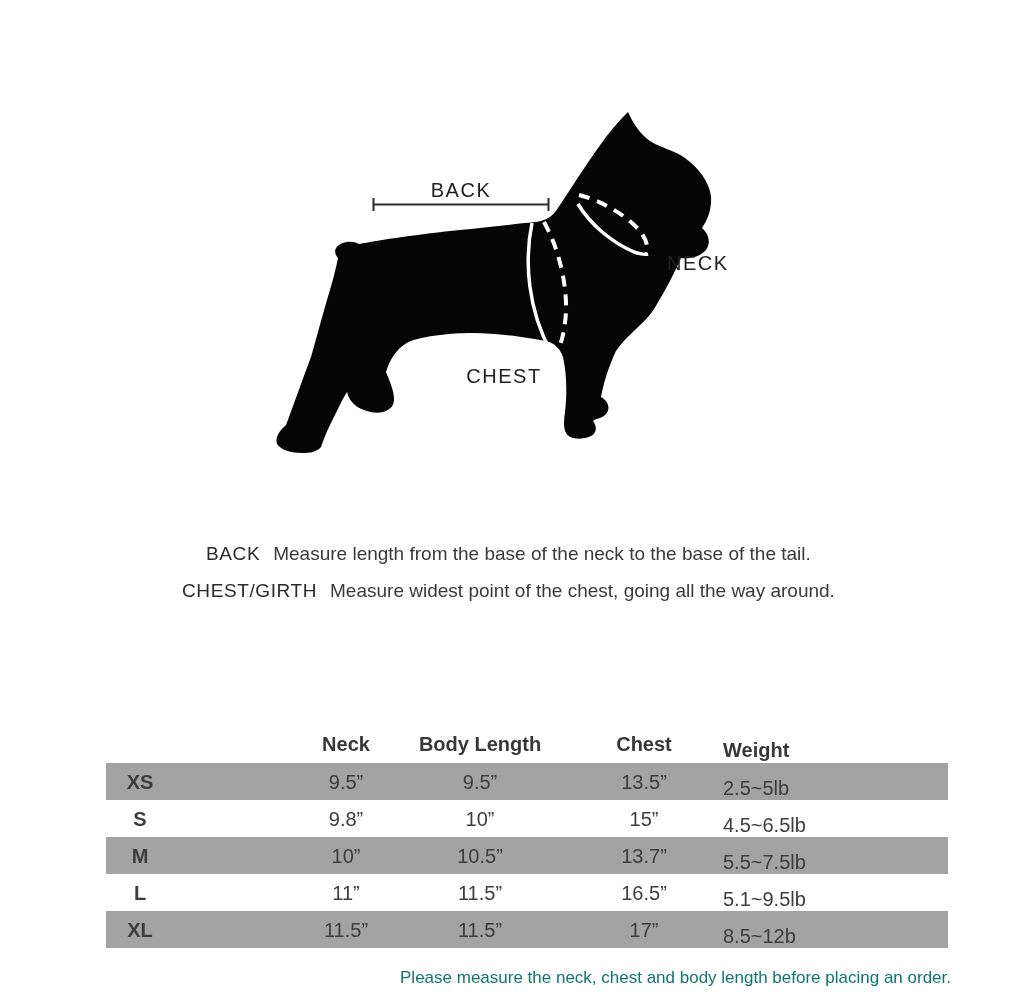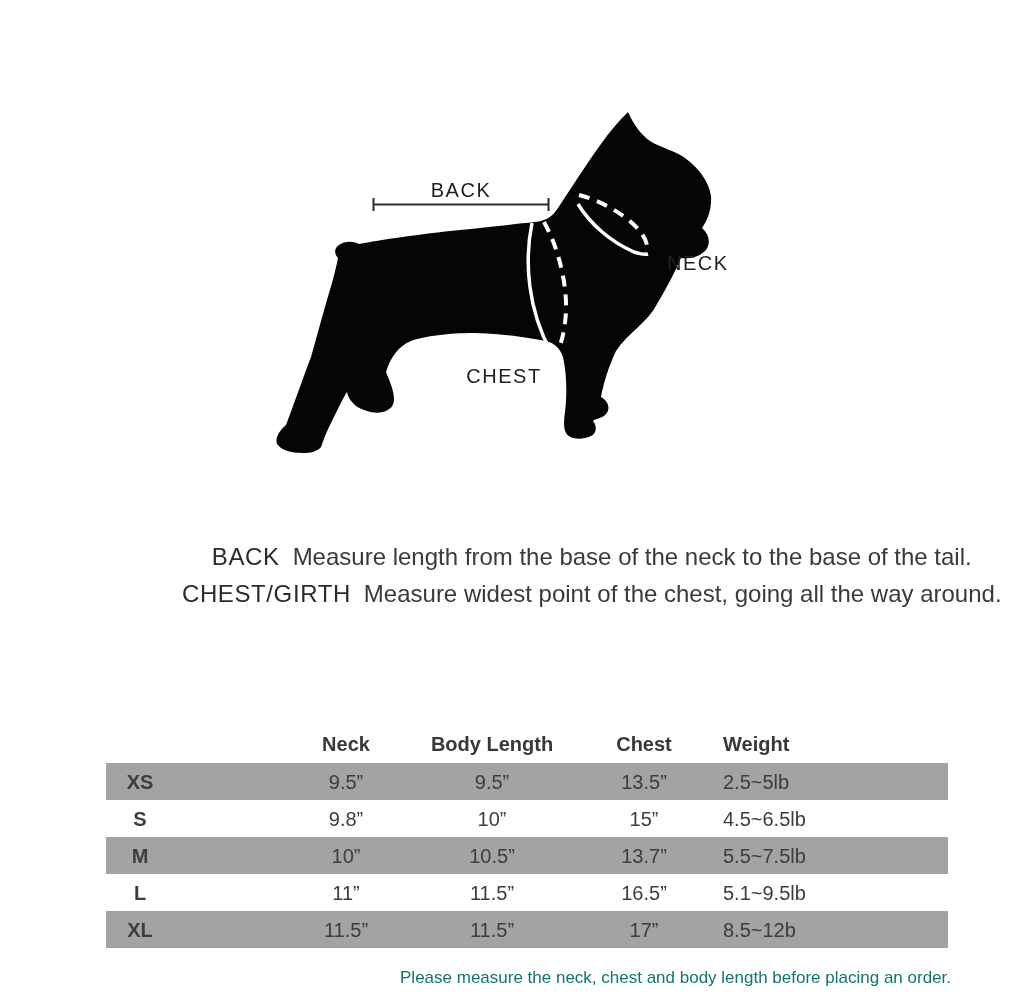--- a/index.html
+++ b/index.html
@@ -15,41 +15,41 @@
   .diagram-svg { position:absolute; left:0; top:0; }
   .svg-label {
     font-family:"Liberation Sans", sans-serif;
     font-size:20px; letter-spacing:1.5px; fill:#1f1f1f;
   }
 
   
   .instructions { position:absolute; left:182px; top:543px; }
   .instr-line {
     height:22px; margin-bottom:15px;
-    font-size:24px; color:#3a3a3a; white-space:nowrap;
+    font-size:19px; color:#3a3a3a; white-space:nowrap;
   }
   .term { color:#2b2b2b; letter-spacing:0.6px; margin-right:13px; }
 
   
   .size-table {
     position:absolute; left:106px; top:724px; width:842px;
     font-size:20px; color:#3d3d3d;
   }
   .t-row { position:relative; height:37px; }
   .t-row.header { height:39px; font-weight:bold; color:#383838; }
   .t-row.stripe { background:#a3a3a3; }
   .cell {
     position:absolute; top:50%; transform:translate(-50%,-50%);
     white-space:nowrap;
   }
   .c-size   { left:34px;  font-weight:bold; }
   .c-neck   { left:240px; }
-  .c-body   { left:386px; }
+  .c-body   { left:374px; }
   .c-chest  { left:538px; }
-  .c-weight { left:617px; transform:translateY(-50%); }
+  .c-weight { left:617px; transform:translateY(-50%);margin-top:6px; }
 
   
   .footer-note {
     position:absolute; top:968px; right:73px;
     font-size:17px; color:#0f766e; white-space:nowrap;
   }
 </style>
 </head>
 <body>
 

